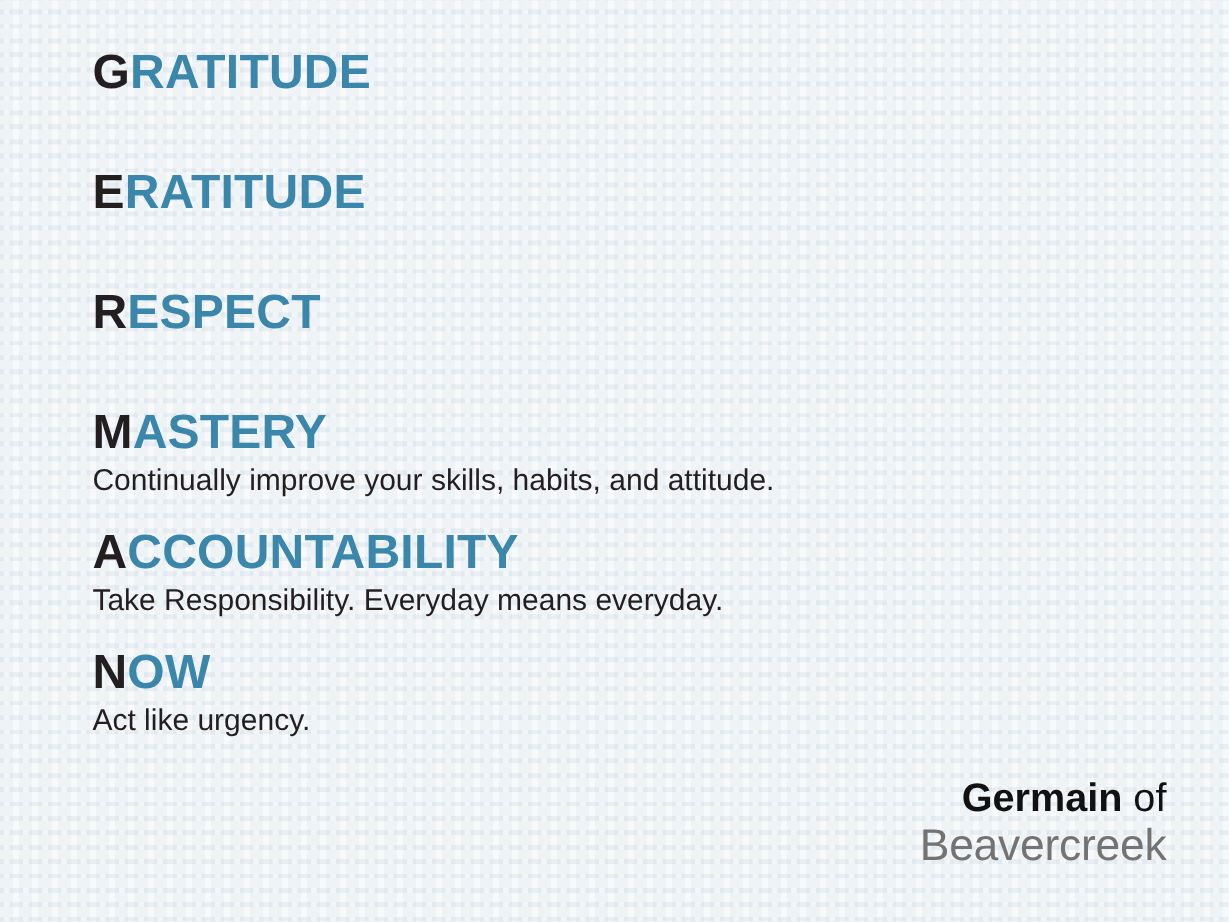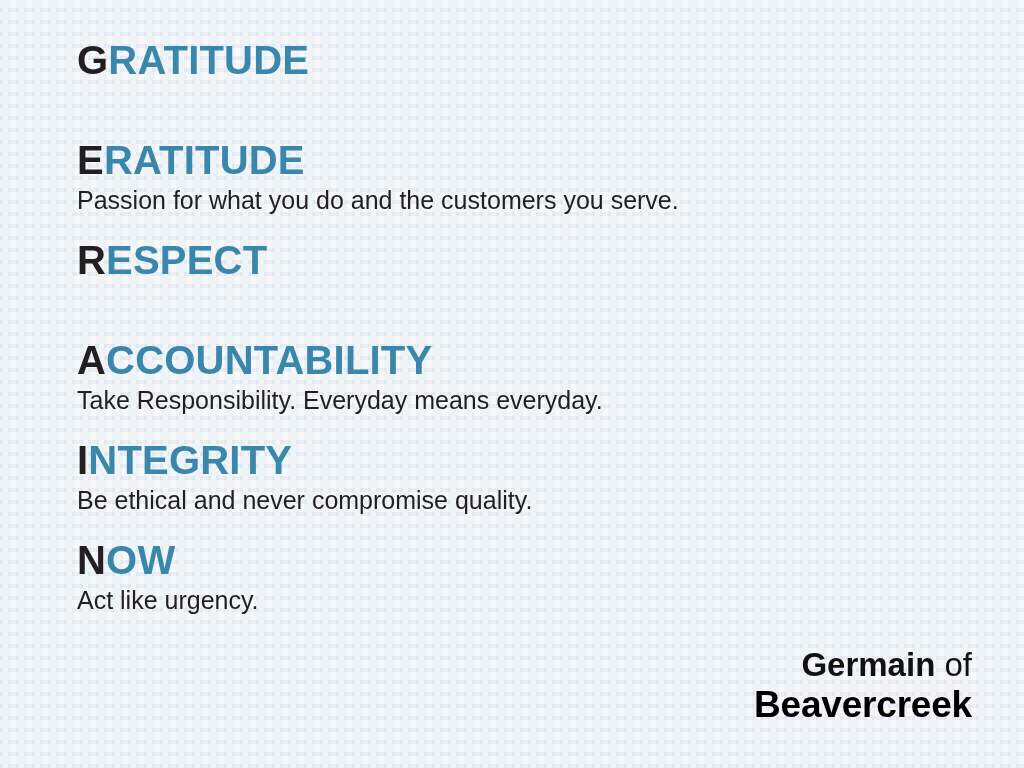--- a/index.html
+++ b/index.html
@@ -94,56 +94,55 @@
   .logo-line1 {
     font-size:33px;
     line-height:38px;
     white-space:nowrap;
   }
   .logo-line1 .brand { font-weight:bold; color:#111111; }
   .logo-line1 .of    { font-weight:400;  color:#111111; }
   .logo-line2 {
     font-size:37px;
     line-height:42px;
-    font-weight:bold;
-    color:#000000;
+    font-weight:normal;
+    color:#737373;
     white-space:nowrap;
     letter-spacing:-0.2px;
   }
 </style>
 </head>
 <body>
 
 <div id="slide"></div>
 
 <div id="content">
 
   <div class="value-row">
     <div class="value-heading"><span class="initial">G</span><span class="rest">RATITUDE</span></div>
   </div>
 
   <div class="value-row">
     <div class="value-heading"><span class="initial">E</span><span class="rest">RATITUDE</span></div>
-    <div class="value-desc">Passion for what you do and the customers you serve.</div>
   </div>
 
   <div class="value-row">
     <div class="value-heading"><span class="initial">R</span><span class="rest">ESPECT</span></div>
   </div>
 
+  <div class="value-row">
+    <div class="value-heading"><span class="initial">M</span><span class="rest">ASTERY</span></div>
+    <div class="value-desc">Continually improve your skills, habits, and attitude.</div>
+  </div>
 
   <div class="value-row">
     <div class="value-heading"><span class="initial">A</span><span class="rest">CCOUNTABILITY</span></div>
     <div class="value-desc">Take Responsibility. Everyday means everyday.</div>
   </div>
 
-  <div class="value-row">
-    <div class="value-heading"><span class="initial">I</span><span class="rest">NTEGRITY</span></div>
-    <div class="value-desc">Be ethical and never compromise quality.</div>
-  </div>
 
   <div class="value-row">
     <div class="value-heading"><span class="initial">N</span><span class="rest">OW</span></div>
     <div class="value-desc">Act like urgency.</div>
   </div>
 
 </div>
 
 <div id="logo">
   <div class="logo-line1"><span class="brand">Germain</span><span class="of"> of</span></div>

